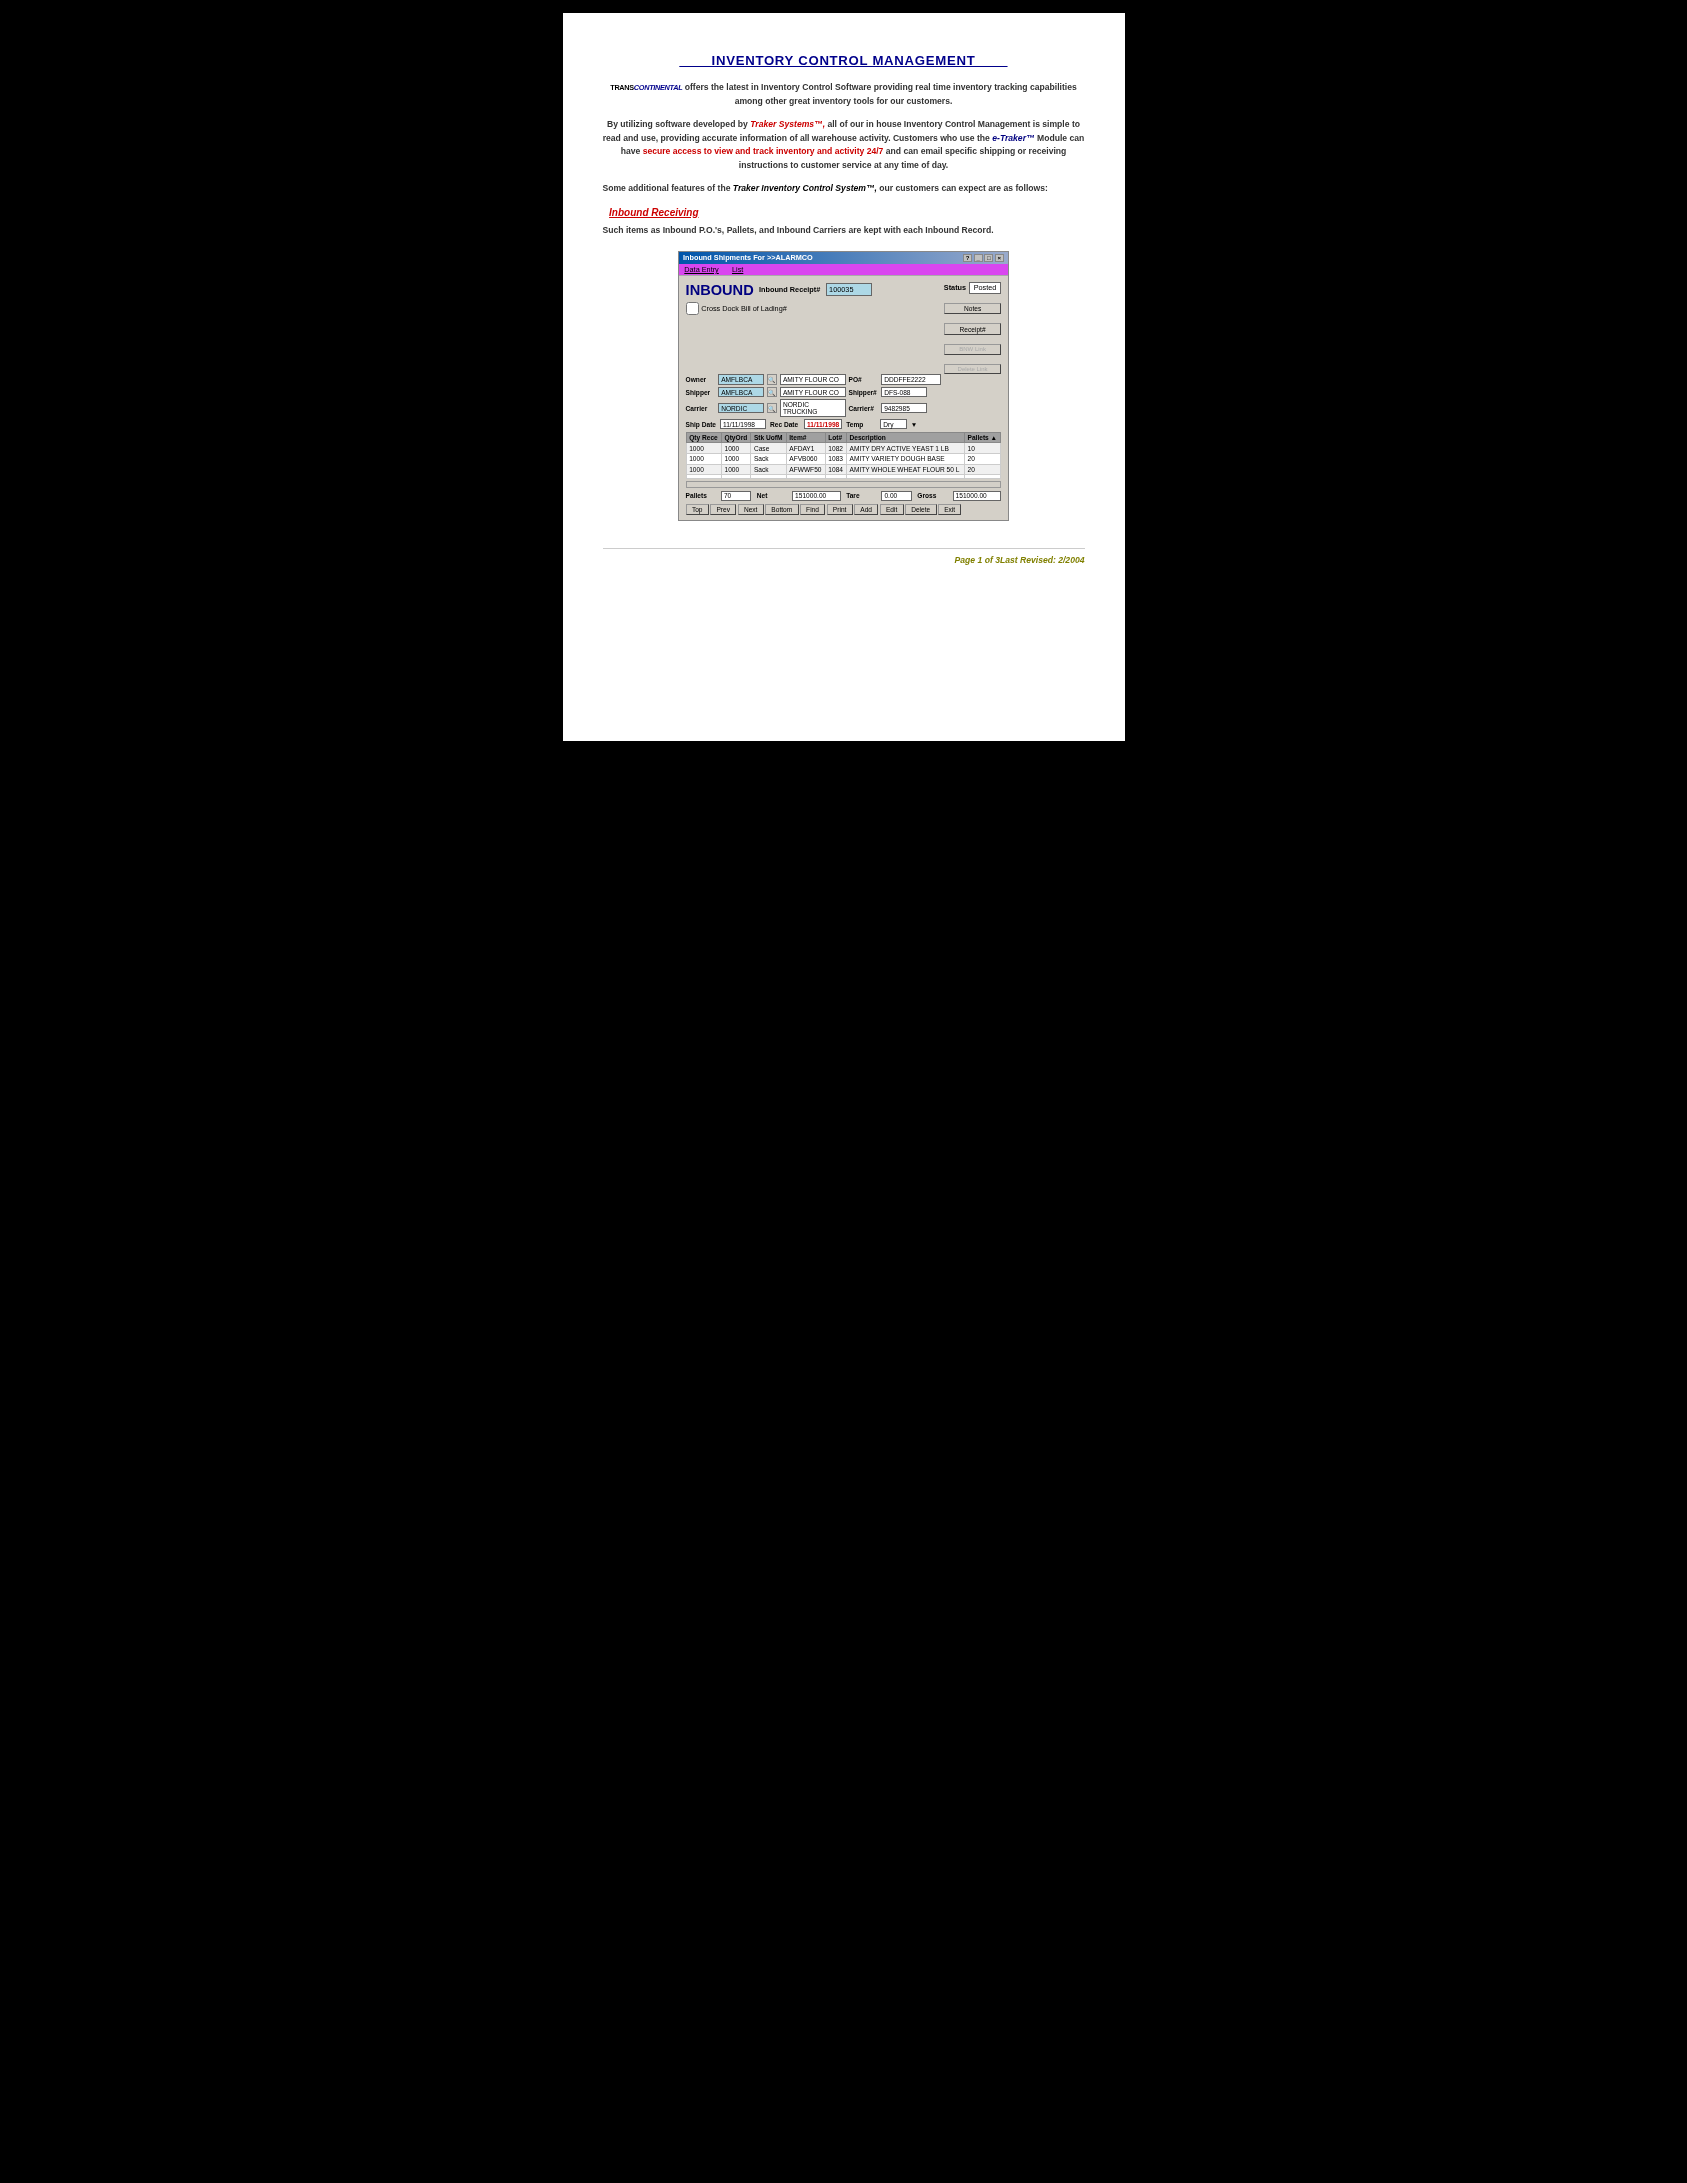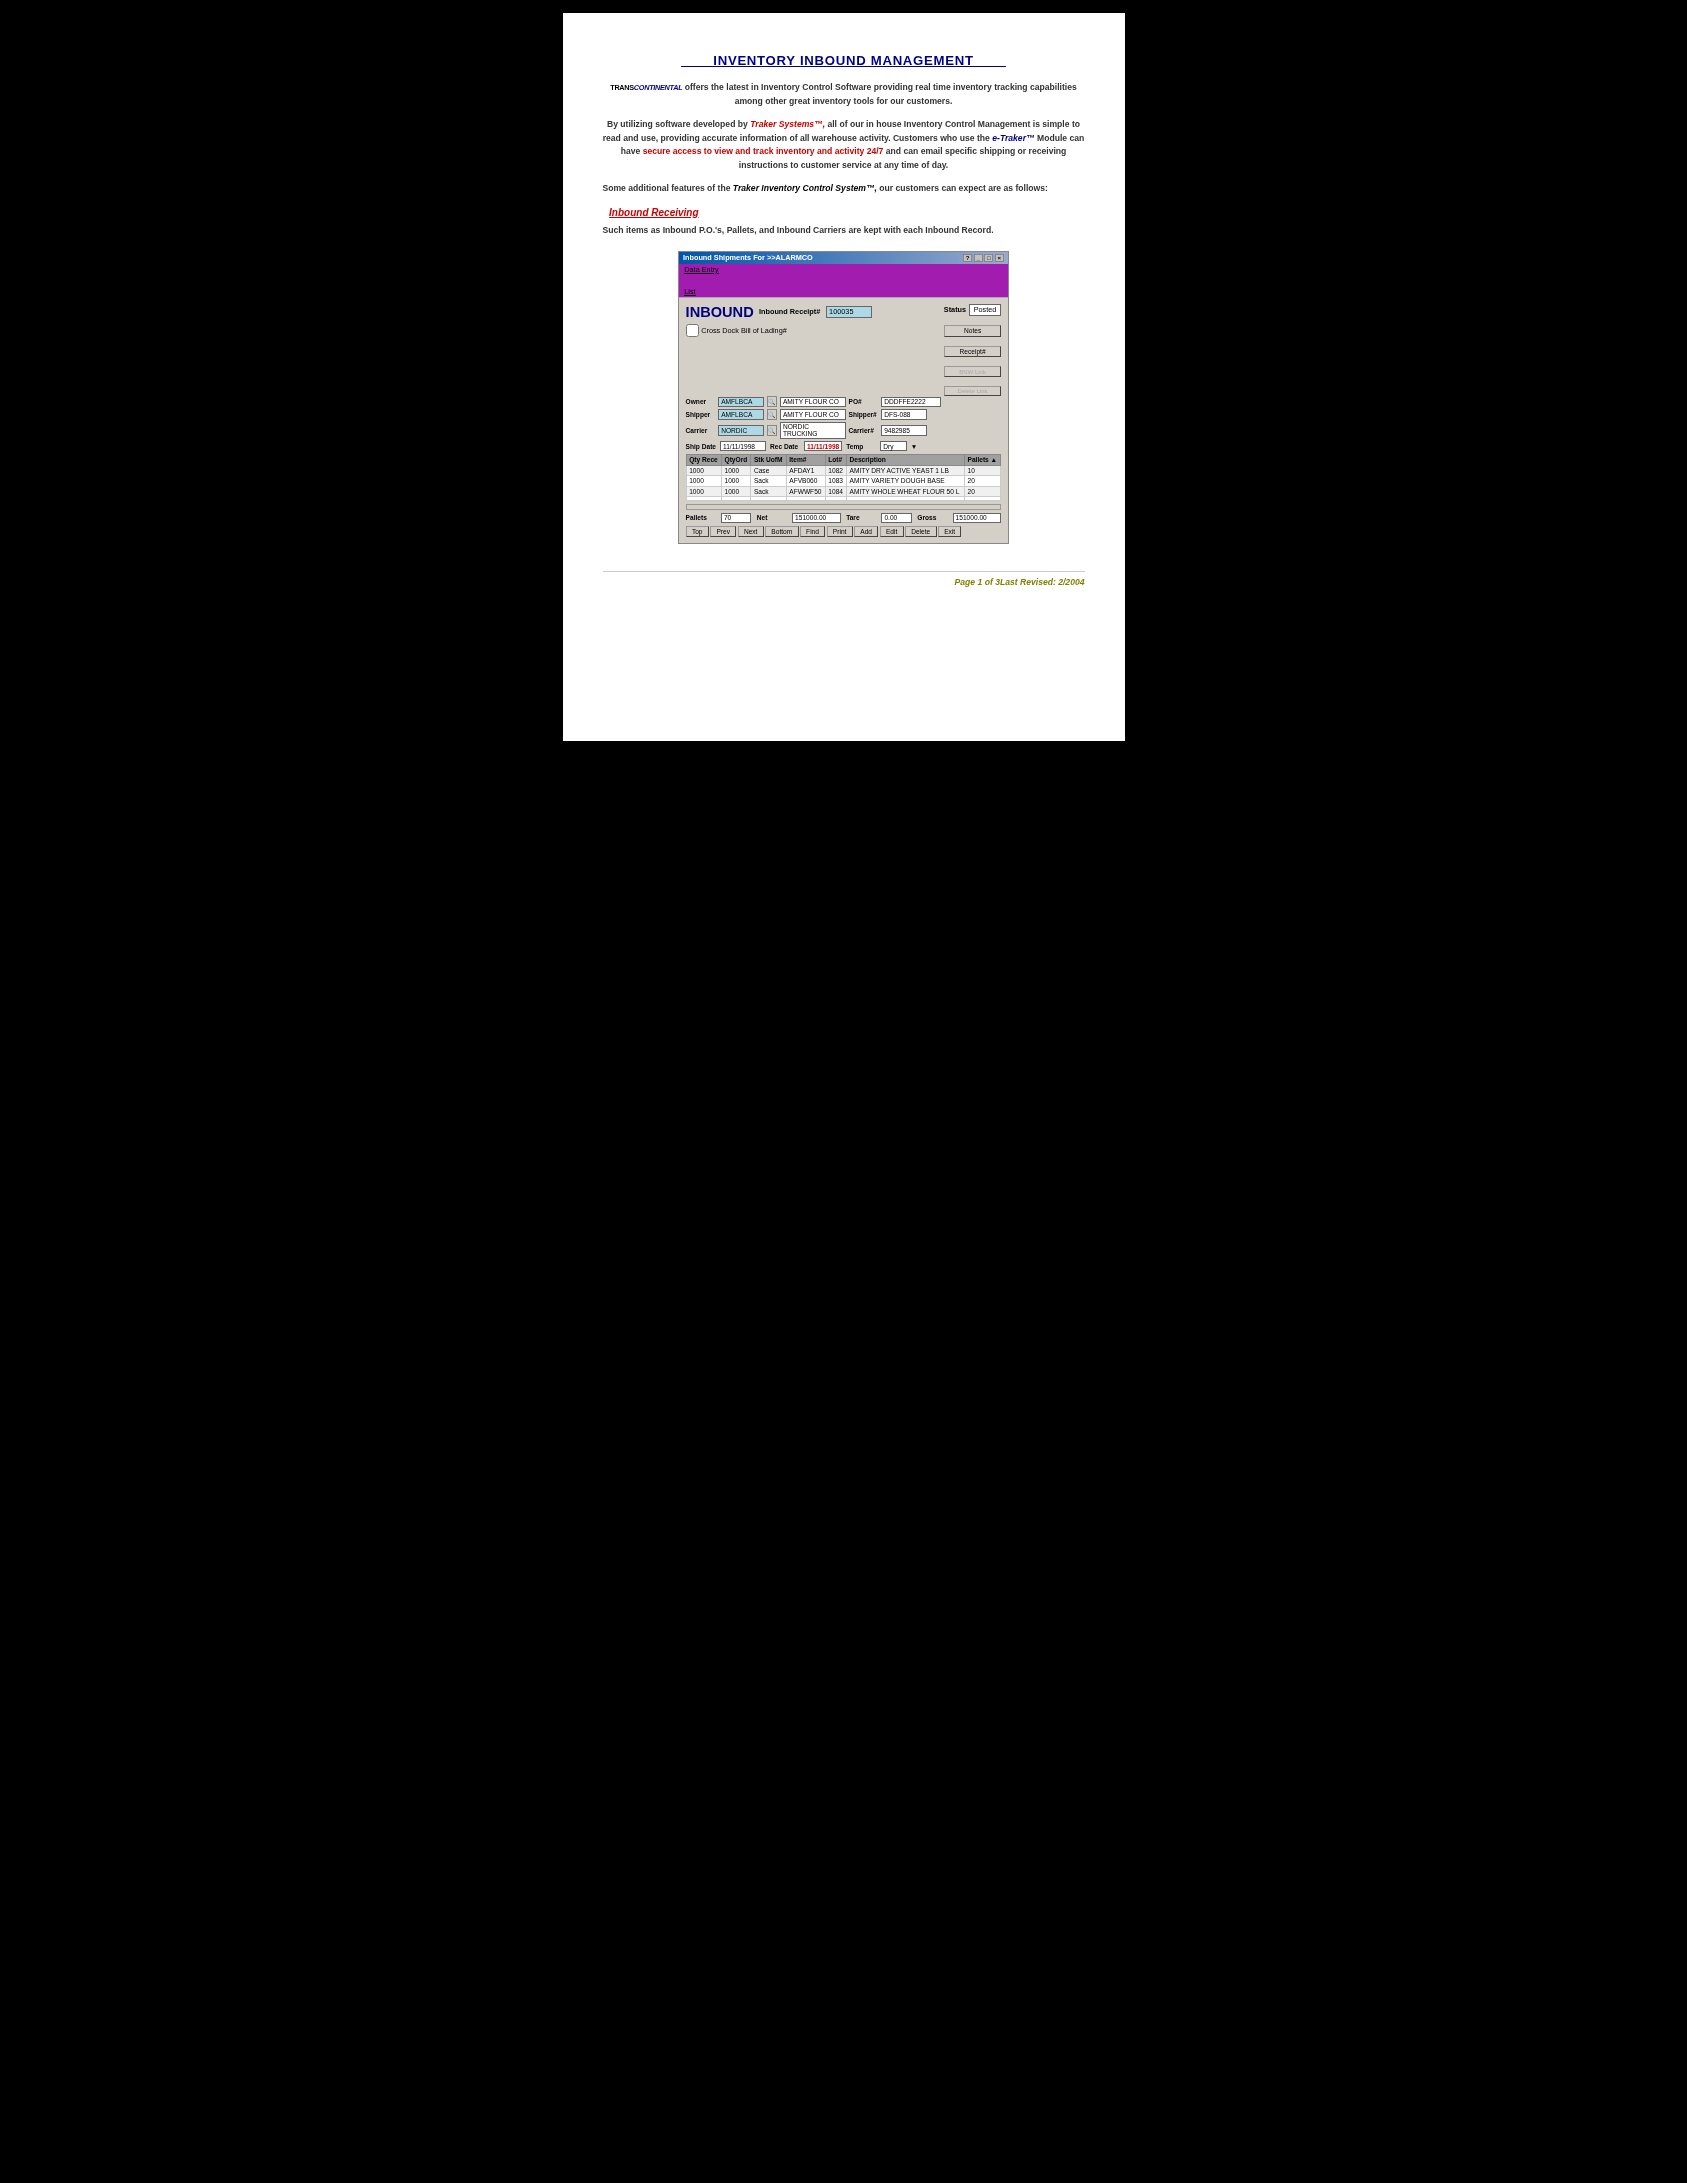--- a/index.html
+++ b/index.html
@@ -207,26 +207,25 @@
       width: 9.3px;
       height: 8px;
       font-size: 6px;
       text-align: center;
       line-height: 6.6px;
       cursor: pointer;
       color: #000;
     }
 
     .app-menu-bar {
-      background: #a21caf;
+      background: #d946ef;
       padding: 1.3px 5.3px;
       display: flex;
       gap: 13.2px;
       border-bottom: 0.7px solid #aaa;
-      flex-direction: column;
     }
 
     .menu-item {
       font-size: 7.3px;
       color: #000;
       text-decoration: underline;
       cursor: pointer;
     }
 
     .app-body {
@@ -440,21 +439,21 @@
     }
   </style>
 </head>
 <body>
 
 <div class="page">
 
   
 
   
-  <div class="page-title">____INVENTORY INBOUND MANAGEMENT____</div>
+  <div class="page-title">____INVENTORY CONTROL MANAGEMENT____</div>
 
   
   <div class="intro-para">
     <span class="brand-small brand-trans-small">TRANS</span><span class="brand-small brand-cont-small">CONTINENTAL</span>
     <span>offers the latest in Inventory Control Software providing real time inventory tracking capabilities among other great inventory tools for our customers.</span>
   </div>
 
   
   <div class="intro-para">
     <span>By utilizing software developed by </span><span class="traker-brand">Traker Systems™,</span><span> all of our in house Inventory Control Management is simple to read and use, providing accurate information of all warehouse activity. Customers who use the </span><span class="etraker-brand">e-Traker™</span><span> Module can have </span><span class="secure-access">secure access to view and track inventory and activity 24/7</span><span> and can email specific shipping or receiving instructions to customer service at any time of day.</span>

